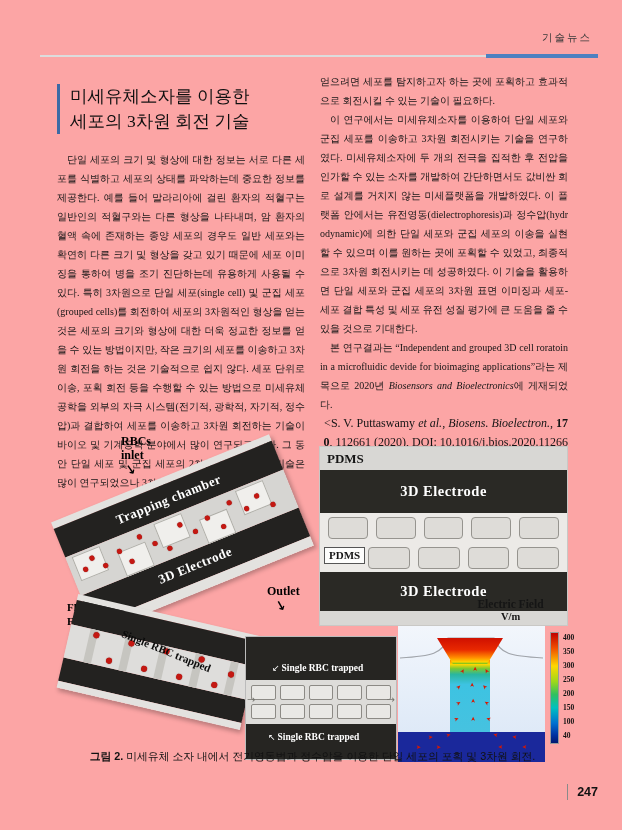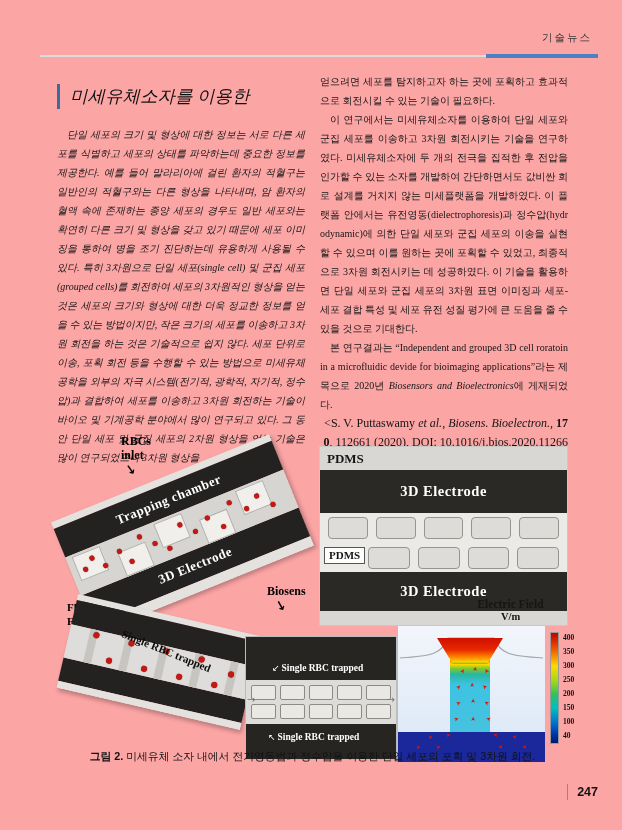--- a/index.html
+++ b/index.html
@@ -13,21 +13,21 @@
     font-family:"Liberation Serif","DejaVu Serif",serif; color:#151515; overflow:hidden;
   }
   
   .section-label{
     position:absolute; top:31px; right:30px; font-family:"Liberation Sans","DejaVu Sans",sans-serif;
     font-size:10.5px; letter-spacing:2px; color:#3a3a3a;
   }
   .header-rule{position:absolute; top:55px; left:40px; right:24px; height:2px; background:#dcdcdc;}
   .header-rule-accent{position:absolute; top:54px; right:24px; width:112px; height:4px; background:var(--accent);}
   
-  .col-left{position:absolute; left:57px; top:84px; width:248px;font-style:italic;}
+  .col-left{position:absolute; left:57px; top:84px; width:248px;}
   .col-right{position:absolute; left:320px; top:72px; width:248px;}
   .title-block{border-left:3px solid var(--titlebar); padding-left:10px;}
   .title-line{font-size:17.5px; line-height:25px; color:#101010;}
   .body-text{font-size:10px; line-height:19px; text-align:justify; word-break:break-all;}
   .indent{text-indent:1em;}
   .col-left .body-text{margin-top:16px;}
   .citation{font-size:12px; line-height:19px; text-align:right; word-break:break-all; margin-top:0;}
   .it{font-style:italic;} .bd{font-weight:bold;}
   
   .figure-area{position:absolute; left:57px; top:434px; width:511px; height:340px;}
@@ -135,20 +135,21 @@
 
 <div class="page">
 
   <div class="section-label">기술뉴스</div>
   <div class="header-rule"></div>
   <div class="header-rule-accent"></div>
 
   <div class="col-left">
     <div class="title-block">
       <div class="title-line">미세유체소자를 이용한</div>
+      <div class="title-line">세포의 3차원 회전 기술</div>
     </div>
     <p class="body-text indent">단일 세포의 크기 및 형상에 대한 정보는 서로 다른 세포를 식별하고 세포의 상태를 파악하는데 중요한 정보를 제공한다. 예를 들어 말라리아에 걸린 환자의 적혈구는 일반인의 적혈구와는 다른 형상을 나타내며, 암 환자의 혈액 속에 존재하는 종양 세포의 경우도 일반 세포와는 확연히 다른 크기 및 형상을 갖고 있기 때문에 세포 이미징을 통하여 병을 조기 진단하는데 유용하게 사용될 수 있다. 특히 3차원으로 단일 세포(single cell) 및 군집 세포(grouped cells)를 회전하여 세포의 3차원적인 형상을 얻는 것은 세포의 크기와 형상에 대한 더욱 정교한 정보를 얻을 수 있는 방법이지만, 작은 크기의 세포를 이송하고 3차원 회전을 하는 것은 기술적으로 쉽지 않다. 세포 단위로 이송, 포획 회전 등을 수행할 수 있는 방법으로 미세유체공학을 외부의 자극 시스템(전기적, 광학적, 자기적, 정수압)과 결합하여 세포를 이송하고 3차원 회전하는 기술이 바이오 및 기계공학 분야에서 많이 연구되고 있다. 그 동안 단일 세포 및 군집 세포의 2차원 형상을 얻는 기술은 많이 연구되었으나 3차원 형상을</p>
   </div>
 
   <div class="col-right">
     <p class="body-text">얻으려면 세포를 탐지하고자 하는 곳에 포획하고 효과적으로 회전시킬 수 있는 기술이 필요하다.</p>
     <p class="body-text indent">이 연구에서는 미세유체소자를 이용하여 단일 세포와 군집 세포를 이송하고 3차원 회전시키는 기술을 연구하였다. 미세유체소자에 두 개의 전극을 집적한 후 전압을 인가할 수 있는 소자를 개발하여 간단하면서도 값비싼 회로 설계를 거치지 않는 미세플랫폼을 개발하였다. 이 플랫폼 안에서는 유전영동(dielectrophoresis)과 정수압(hydrodynamic)에 의한 단일 세포와 군집 세포의 이송을 실현할 수 있으며 이를 원하는 곳에 포획할 수 있었고, 최종적으로 3차원 회전시키는 데 성공하였다. 이 기술을 활용하면 단일 세포와 군집 세포의 3차원 표면 이미징과 세포-세포 결합 특성 및 세포 유전 성질 평가에 큰 도움을 줄 수 있을 것으로 기대한다.</p>
     <p class="body-text indent"><span>본 연구결과는 “Independent and grouped 3D cell roratoin in a microfluidic devide for bioimaging applications”라는 제목으로 2020년 </span><span class="it">Biosensors and Bioelectronics</span><span>에 게재되었다.</span></p>
     <div class="citation"><span>&lt;S. V. Puttaswamy </span><span class="it">et al.</span><span>, </span><span class="it">Biosens. Bioelectron.</span><span>, </span><span class="bd">170</span><span>, 112661 (2020), DOI: 10.1016/j.bios.2020.112661&gt;</span></div>
   </div>
@@ -185,21 +186,21 @@
               <i class="dot" style="left: 156px; top: 28px; width: 5px; height: 5px;"></i>
               <i class="dot" style="left: 170px; top: 8px; width: 5px; height: 5px;"></i>
               <i class="dot" style="left: 184px; top: 20px; width: 5px; height: 5px;"></i>
               <i class="dot" style="left: 198px; top: 12px; width: 5px; height: 5px;"></i>
               <i class="dot" style="left: 210px; top: 26px; width: 5px; height: 5px;"></i>
             </div>
         </div>
         <div class="stripe" style="height:33px">3D Electrode</div>
         <div class="edge" style="height:11px"></div>
       </div>
-      <div class="outlet-label fig-label">Biosens</div>
+      <div class="outlet-label fig-label">Outlet</div>
       <span class="arrow-glyph outlet-arrow">↘</span>
     </div>
 
     <div class="panel panel-b">
       <div class="band-light" style="height:24px">
         <span class="pdms-top">PDMS</span>
       </div>
       <div class="band-dark" style="height:44px">3D Electrode</div>
       <div class="block-row" style="height:30px">
         <i class="blk-b"></i>

